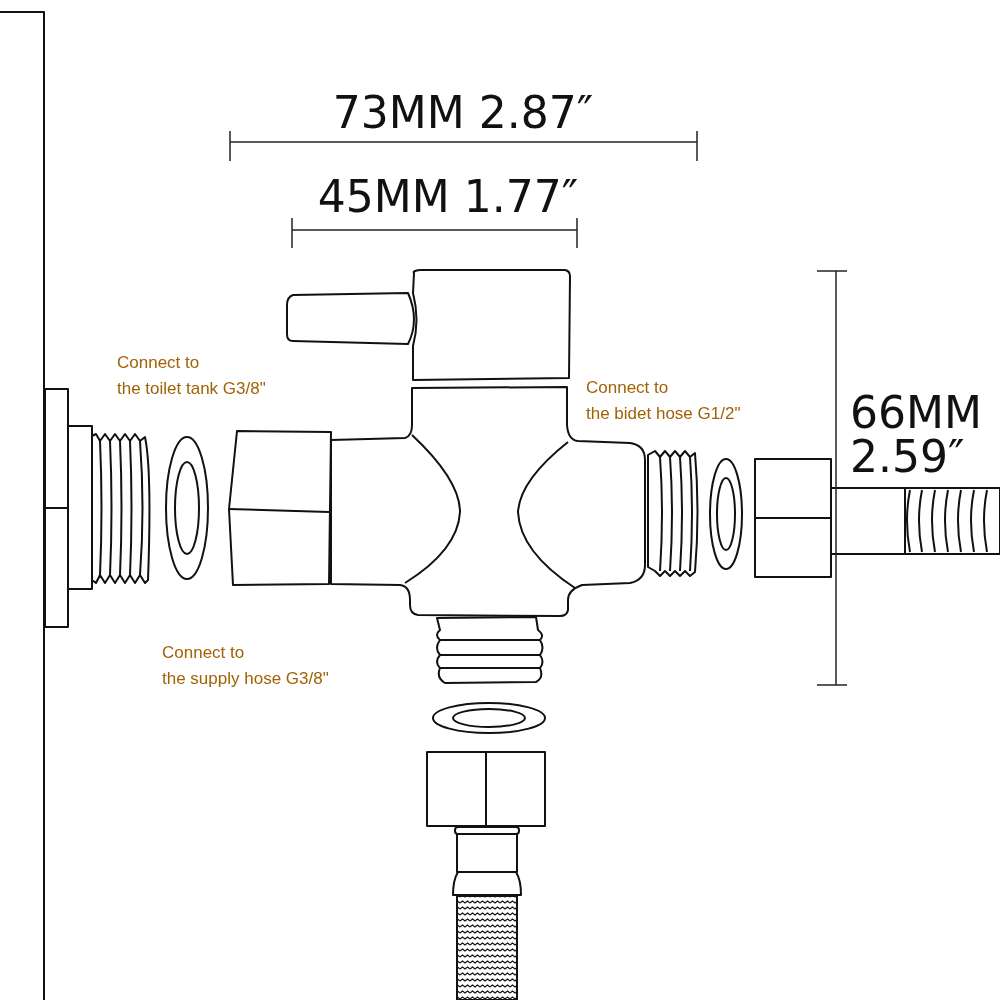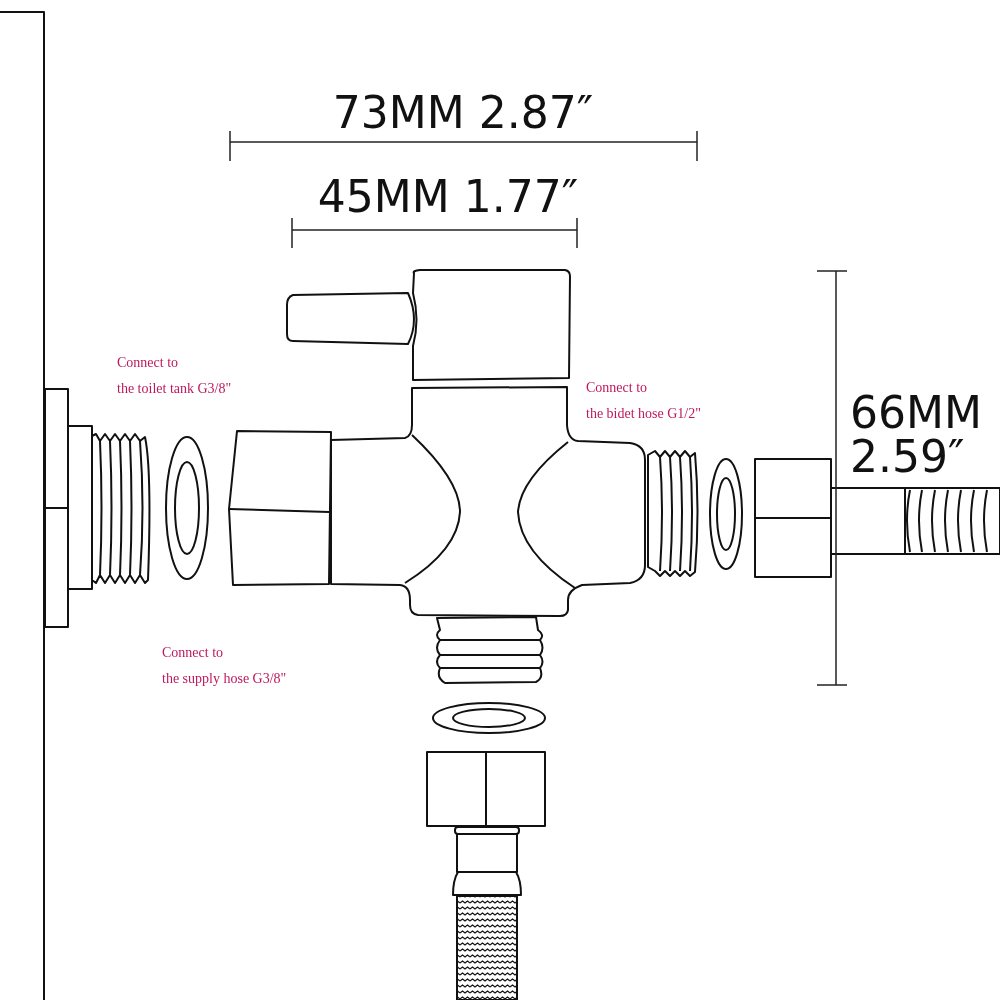--- a/index.html
+++ b/index.html
@@ -2,21 +2,21 @@
 <html><head>
 <meta charset="utf-8">
 <style>
   html, body { margin: 0; padding: 0; background: #ffffff; }
   body { width: 1000px; height: 1000px; overflow: hidden; position: relative; font-family: "DejaVu Sans", sans-serif; }
   svg.diagram { position: absolute; left: 0; top: 0; width: 1000px; height: 1000px; }
   .ln { fill: #ffffff; stroke: #111111; stroke-width: 2; stroke-linejoin: round; }
   .ln-open { fill: none; stroke: #111111; stroke-width: 2; stroke-linejoin: round; }
   .dim { fill: none; stroke: #222222; stroke-width: 1.5; }
   .dim-text { fill: #111111; font-family: "DejaVu Sans", sans-serif; font-size: 44px; }
-  .label { position: absolute; font-family: Liberation Serif, serif; font-size: 14px; line-height: 26px; color: #be185d; white-space: nowrap; }
+  .label { position: absolute; font-family: Liberation Sans, sans-serif; font-size: 17px; line-height: 26px; color: #a16207; white-space: nowrap; }
 </style>
 </head>
 <body>
 
 <svg class="diagram" viewBox="0 0 1000 1000">
   <defs>
     <pattern id="braid" width="10" height="6" patternUnits="userSpaceOnUse">
       <rect width="10" height="6" fill="#ffffff"></rect>
       <path d="M0 3 L2.5 1 L5 3 L7.5 1 L10 3" fill="none" stroke="#111" stroke-width="1.2"></path>
     </pattern>

